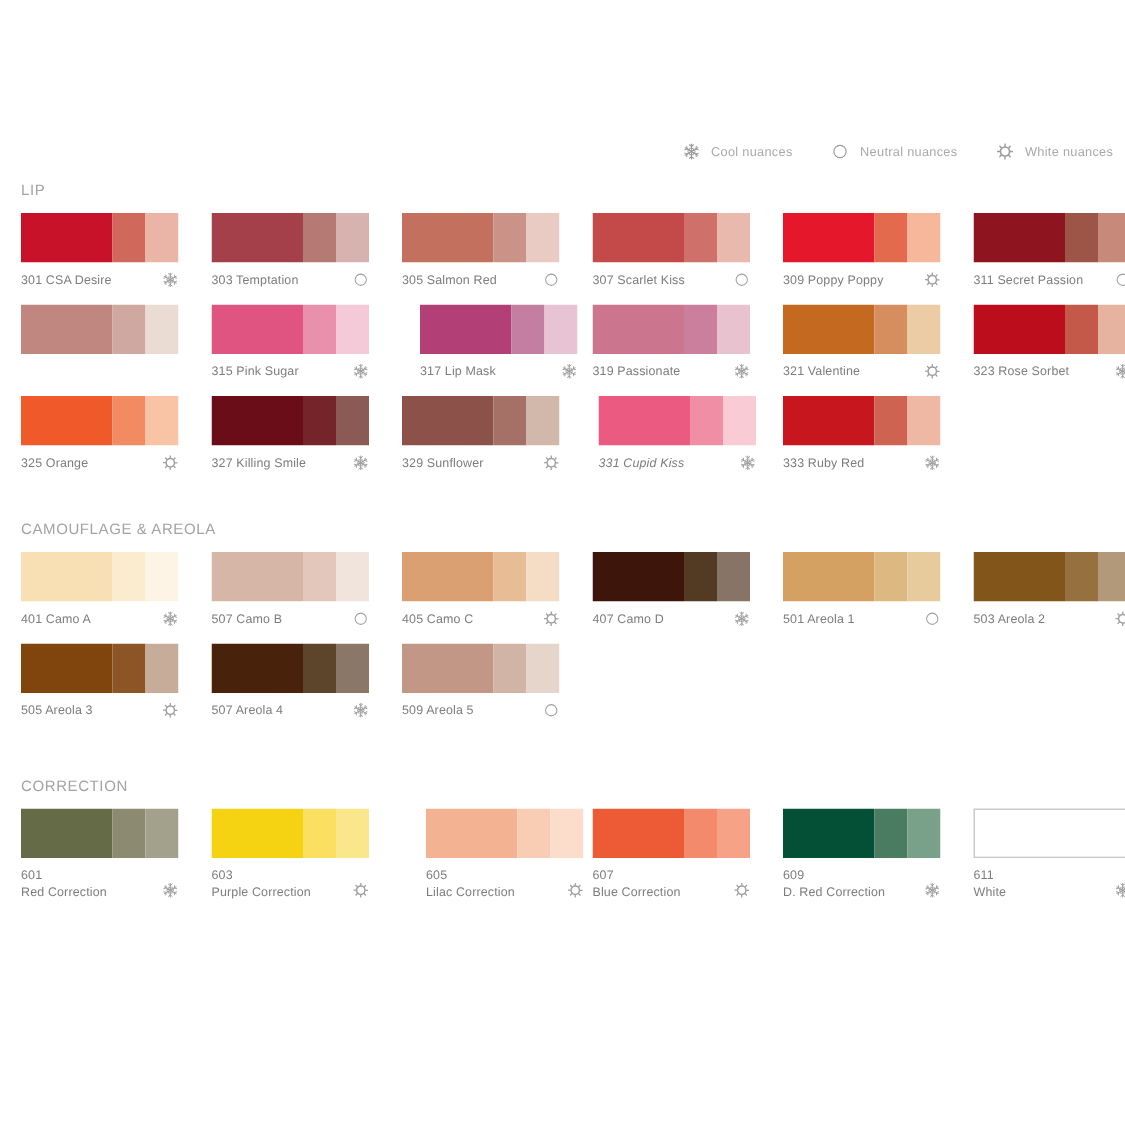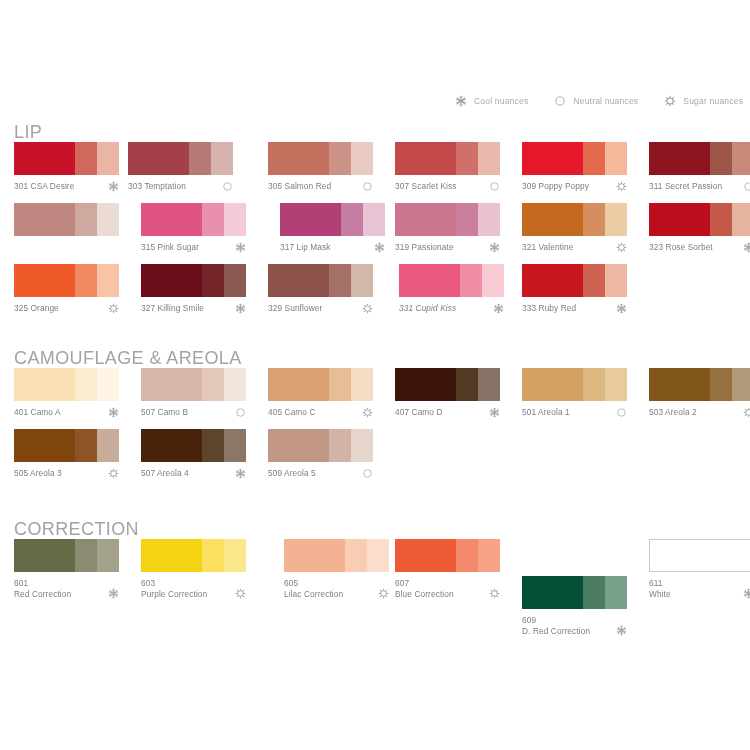--- a/index.html
+++ b/index.html
@@ -41,21 +41,21 @@
     white-space: nowrap;
   }
   .legend-item .ico { display: block; }
 
   
   .section { position: absolute; left: 0; width: 750px; }
   .section-title {
     position: absolute;
     left: 14px;
     top: 0;
-    font-size: 18px;
+    font-size: 10px;
     color: #a3a3a3;
     letter-spacing: .4px;
     font-weight: 400;
   }
   .rows { position: absolute; left: 0; top: 20px; width: 750px; }
   .row {
     position: relative;
     height: 61px;
     width: 750px;
   }
@@ -188,21 +188,21 @@
       <rect x="11.1" y="1.4" width="1.9" height="4.2" fill="#9a9a9a" rx="0.4"></rect>
             </g>
             <g transform="rotate(270 12 12)">
       <rect x="11.1" y="1.4" width="1.9" height="4.2" fill="#9a9a9a" rx="0.4"></rect>
             </g>
             <g transform="rotate(315 12 12)">
       <rect x="11.1" y="1.4" width="1.9" height="4.2" fill="#9a9a9a" rx="0.4"></rect>
             </g>
           </svg>
         </span>
-        <span>Sugar nuances</span>
+        <span>White nuances</span>
       </div>
     </div>
 
   <div id="sections-host">
       <div class="section" style="top: 122px;">
         <div class="section-title">LIP</div>
         <div class="rows">
           <div class="row">
             <div class="swatch" style="left: 14px;">
               <div class="bars">
@@ -253,21 +253,21 @@
         <line x1="12" y1="12" x2="12" y2="2.2" stroke="#9a9a9a" stroke-width="1.6" stroke-linecap="round"></line>
         <line x1="12" y1="5.2" x2="9.3" y2="3.0" stroke="#9a9a9a" stroke-width="1.4" stroke-linecap="round"></line>
         <line x1="12" y1="5.2" x2="14.7" y2="3.0" stroke="#9a9a9a" stroke-width="1.4" stroke-linecap="round"></line>
         <line x1="12" y1="9.0" x2="10.1" y2="7.4" stroke="#9a9a9a" stroke-width="1.2" stroke-linecap="round"></line>
         <line x1="12" y1="9.0" x2="13.9" y2="7.4" stroke="#9a9a9a" stroke-width="1.2" stroke-linecap="round"></line>
       </g>
                   </svg>
                 </span>
               </div>
             </div>
-            <div class="swatch" style="left: 128px;">
+            <div class="swatch" style="left: 141px;">
               <div class="bars">
                 <div class="b1" style="background:#a44049"></div>
                 <div class="b2" style="background:#b57a74"></div>
                 <div class="b3" style="background:#d7b2ae"></div>
               </div>
               <div class="caption">
                 <span class="txt">303 Temptation</span>
                 <span class="mark">
                   <svg class="ico" width="11" height="11" viewBox="0 0 24 24">
       <circle cx="12" cy="12" r="8.2" fill="none" stroke="#9a9a9a" stroke-width="1.5"></circle>
@@ -1403,21 +1403,21 @@
                     <g transform="rotate(270 12 12)">
       <rect x="11.1" y="1.4" width="1.9" height="4.2" fill="#9a9a9a" rx="0.4"></rect>
                     </g>
                     <g transform="rotate(315 12 12)">
       <rect x="11.1" y="1.4" width="1.9" height="4.2" fill="#9a9a9a" rx="0.4"></rect>
                     </g>
                   </svg>
                 </span>
               </div>
             </div>
-            <div class="swatch" style="left: 522px; margin-top: 37px;">
+            <div class="swatch" style="left: 522px;">
               <div class="bars">
                 <div class="b1" style="background:#035037"></div>
                 <div class="b2" style="background:#4a7c62"></div>
                 <div class="b3" style="background:#79a189"></div>
               </div>
               <div class="caption two-line">
                 <span class="txt">
                   <span class="line">609</span>
                   <span class="line">D. Red Correction</span>
                 </span>

